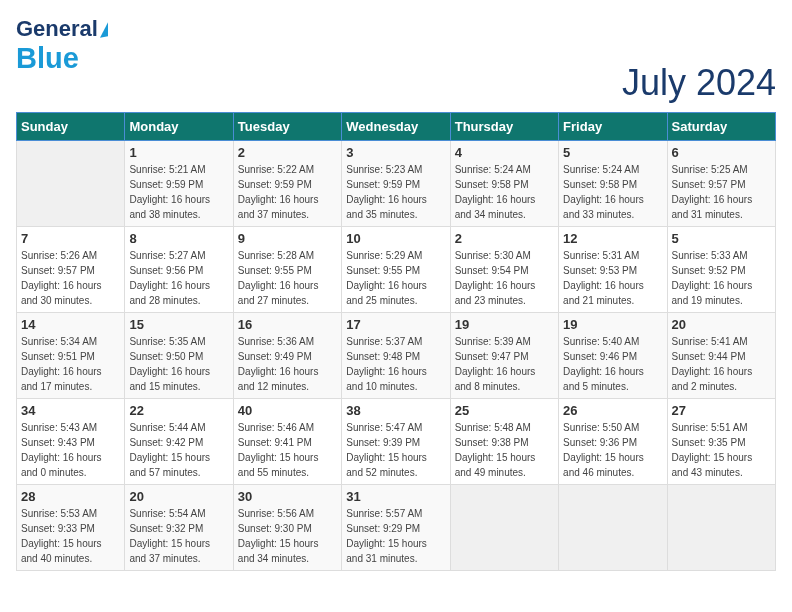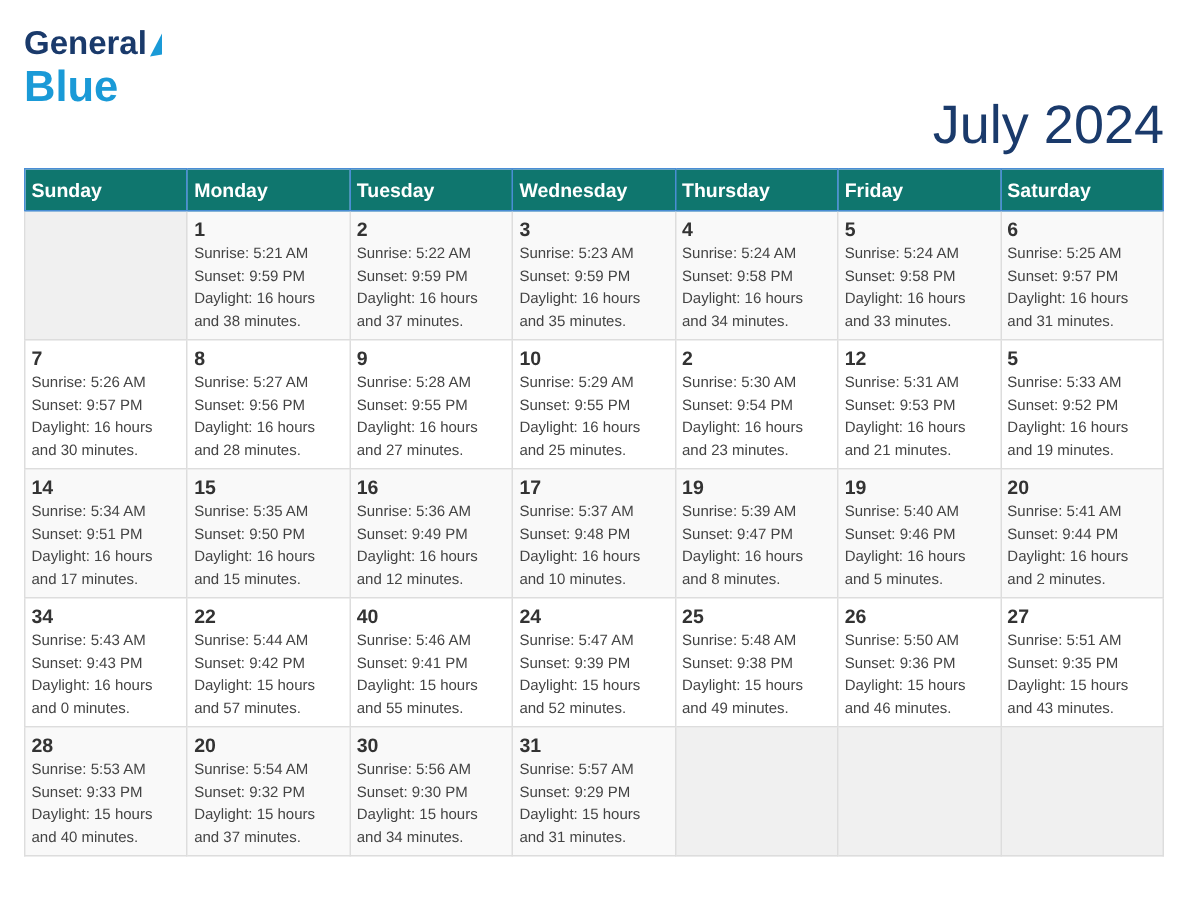--- a/index.html
+++ b/index.html
@@ -214,21 +214,21 @@
         </td>
         <td>
           <span class="day-num">22</span>
           <div class="day-info">Sunrise: 5:44 AM<br>Sunset: 9:42 PM<br>Daylight: 15 hours<br>and 57 minutes.</div>
         </td>
         <td>
           <span class="day-num">40</span>
           <div class="day-info">Sunrise: 5:46 AM<br>Sunset: 9:41 PM<br>Daylight: 15 hours<br>and 55 minutes.</div>
         </td>
         <td>
-          <span class="day-num">24</span>
+          <span class="day-num">38</span>
           <div class="day-info">Sunrise: 5:47 AM<br>Sunset: 9:39 PM<br>Daylight: 15 hours<br>and 52 minutes.</div>
         </td>
         <td>
           <span class="day-num">25</span>
           <div class="day-info">Sunrise: 5:48 AM<br>Sunset: 9:38 PM<br>Daylight: 15 hours<br>and 49 minutes.</div>
         </td>
         <td>
           <span class="day-num">26</span>
           <div class="day-info">Sunrise: 5:50 AM<br>Sunset: 9:36 PM<br>Daylight: 15 hours<br>and 46 minutes.</div>
         </td>

